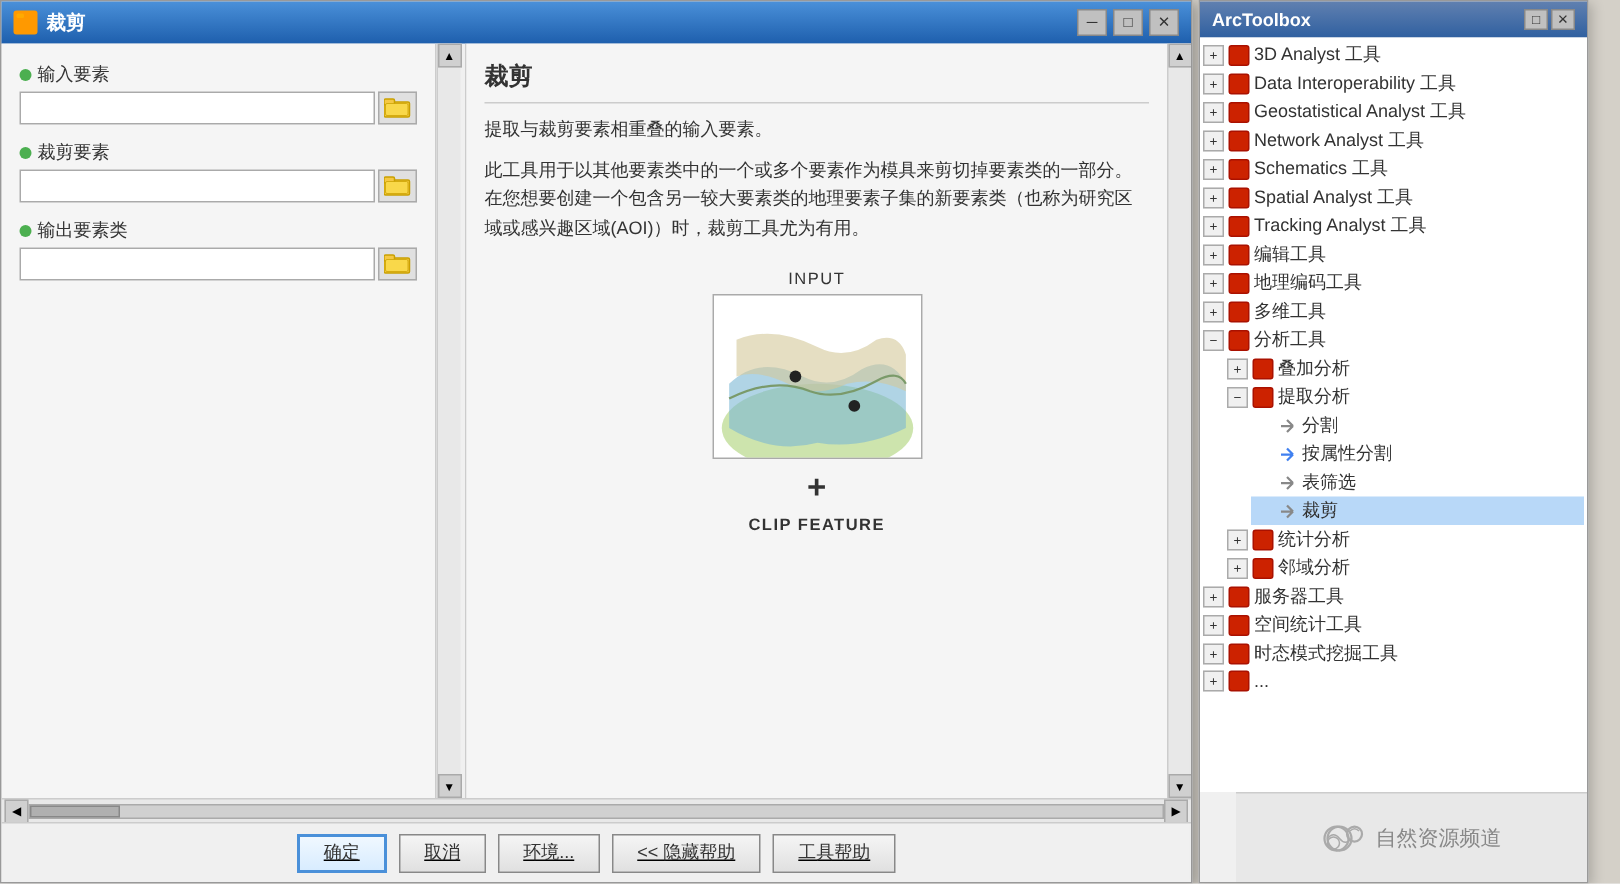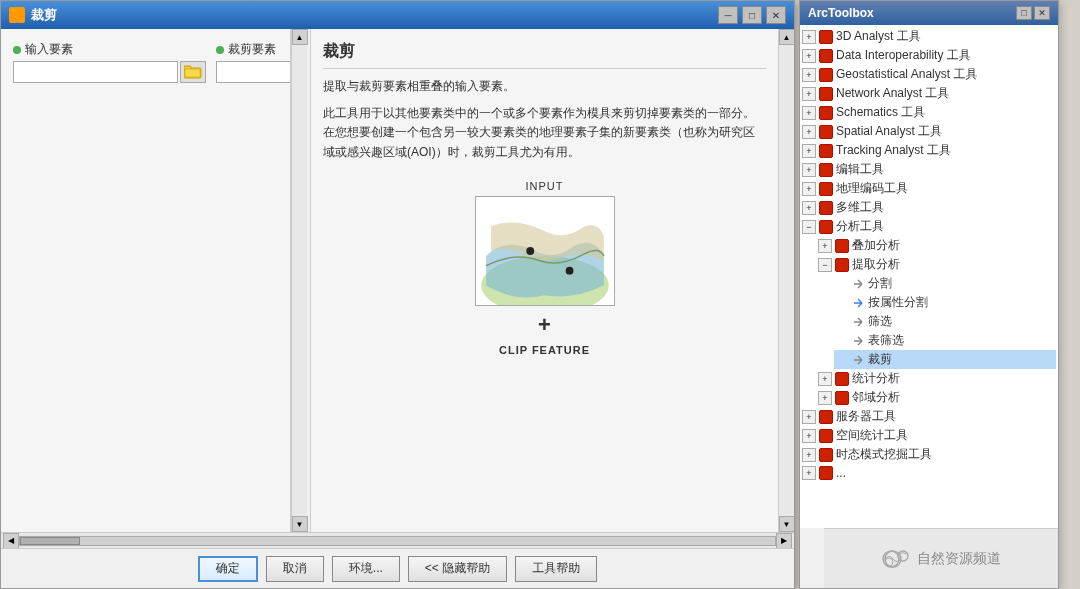--- a/index.html
+++ b/index.html
@@ -83,21 +83,21 @@
       flex: 1;
       overflow: hidden;
     }
 
     
     .left-panel {
       width: 290px;
       background: #f5f5f5;
       border-right: 1px solid #ccc;
       display: flex;
-      flex-direction: row;
+      flex-direction: column;
       padding: 12px;
       gap: 10px;
       overflow-y: auto;
       position: relative;
     }
 
     .scroll-bar-right {
       width: 16px;
       background: #e8e8e8;
       border-left: 1px solid #ccc;
@@ -305,20 +305,21 @@
     
     .dialog-footer {
       height: 40px;
       background: #f0f0f0;
       border-top: 1px solid #ccc;
       display: flex;
       align-items: center;
       justify-content: center;
       gap: 8px;
       flex-shrink: 0;
+      text-decoration: underline;
     }
 
     .footer-btn {
       height: 26px;
       padding: 0 16px;
       border: 1px solid #888;
       background: linear-gradient(to bottom, #f5f5f5, #e0e0e0);
       cursor: pointer;
       font-size: 12px;
       font-family: 'Microsoft YaHei', SimSun, Arial, sans-serif;
@@ -740,29 +741,20 @@
             <div class="tree-item">
               <div style="width:14px; height:14px; margin-right:2px;"></div>
               <div class="tree-icon">
                 <svg width="14" height="14" viewBox="0 0 14 14">
                     <path d="M3 7 L11 7 M7 3 L11 7 M7 11 L11 7" stroke="#4080f0" stroke-width="1.5" fill="none"></path>
                   </svg>
               </div>
               <span class="tree-label">按属性分割</span>
             </div>
 
-            <div class="tree-item">
-              <div style="width:14px; height:14px; margin-right:2px;"></div>
-              <div class="tree-icon">
-                <svg width="14" height="14" viewBox="0 0 14 14">
-                    <path d="M3 7 L11 7 M7 3 L11 7 M7 11 L11 7" stroke="#888" stroke-width="1.5" fill="none"></path>
-                  </svg>
-              </div>
-              <span class="tree-label">筛选</span>
-            </div>
 
             <div class="tree-item">
               <div style="width:14px; height:14px; margin-right:2px;"></div>
               <div class="tree-icon">
                 <svg width="14" height="14" viewBox="0 0 14 14">
                     <path d="M3 7 L11 7 M7 3 L11 7 M7 11 L11 7" stroke="#888" stroke-width="1.5" fill="none"></path>
                   </svg>
               </div>
               <span class="tree-label">表筛选</span>
             </div>

